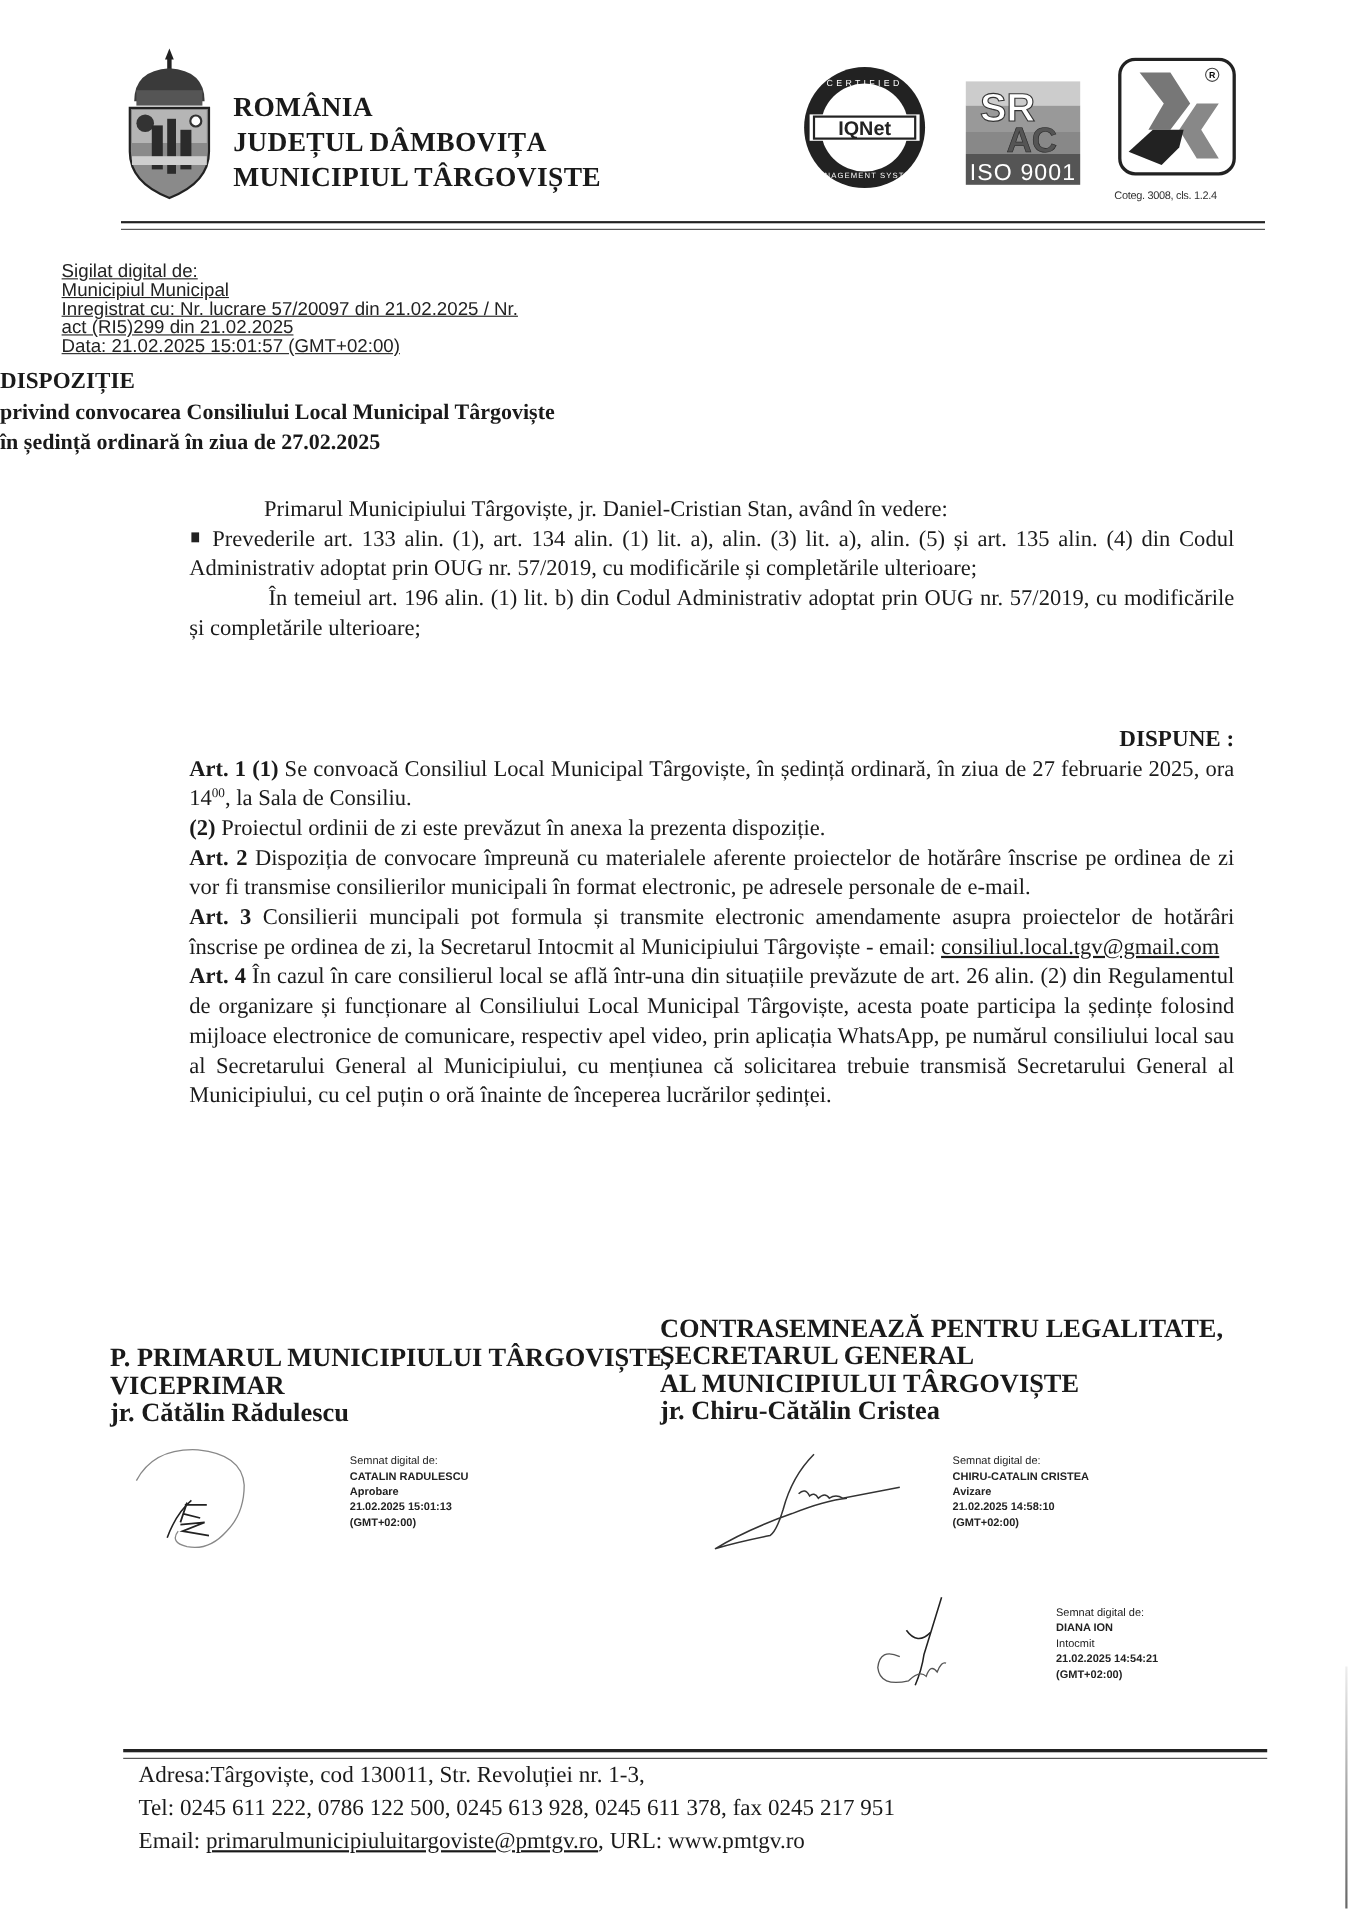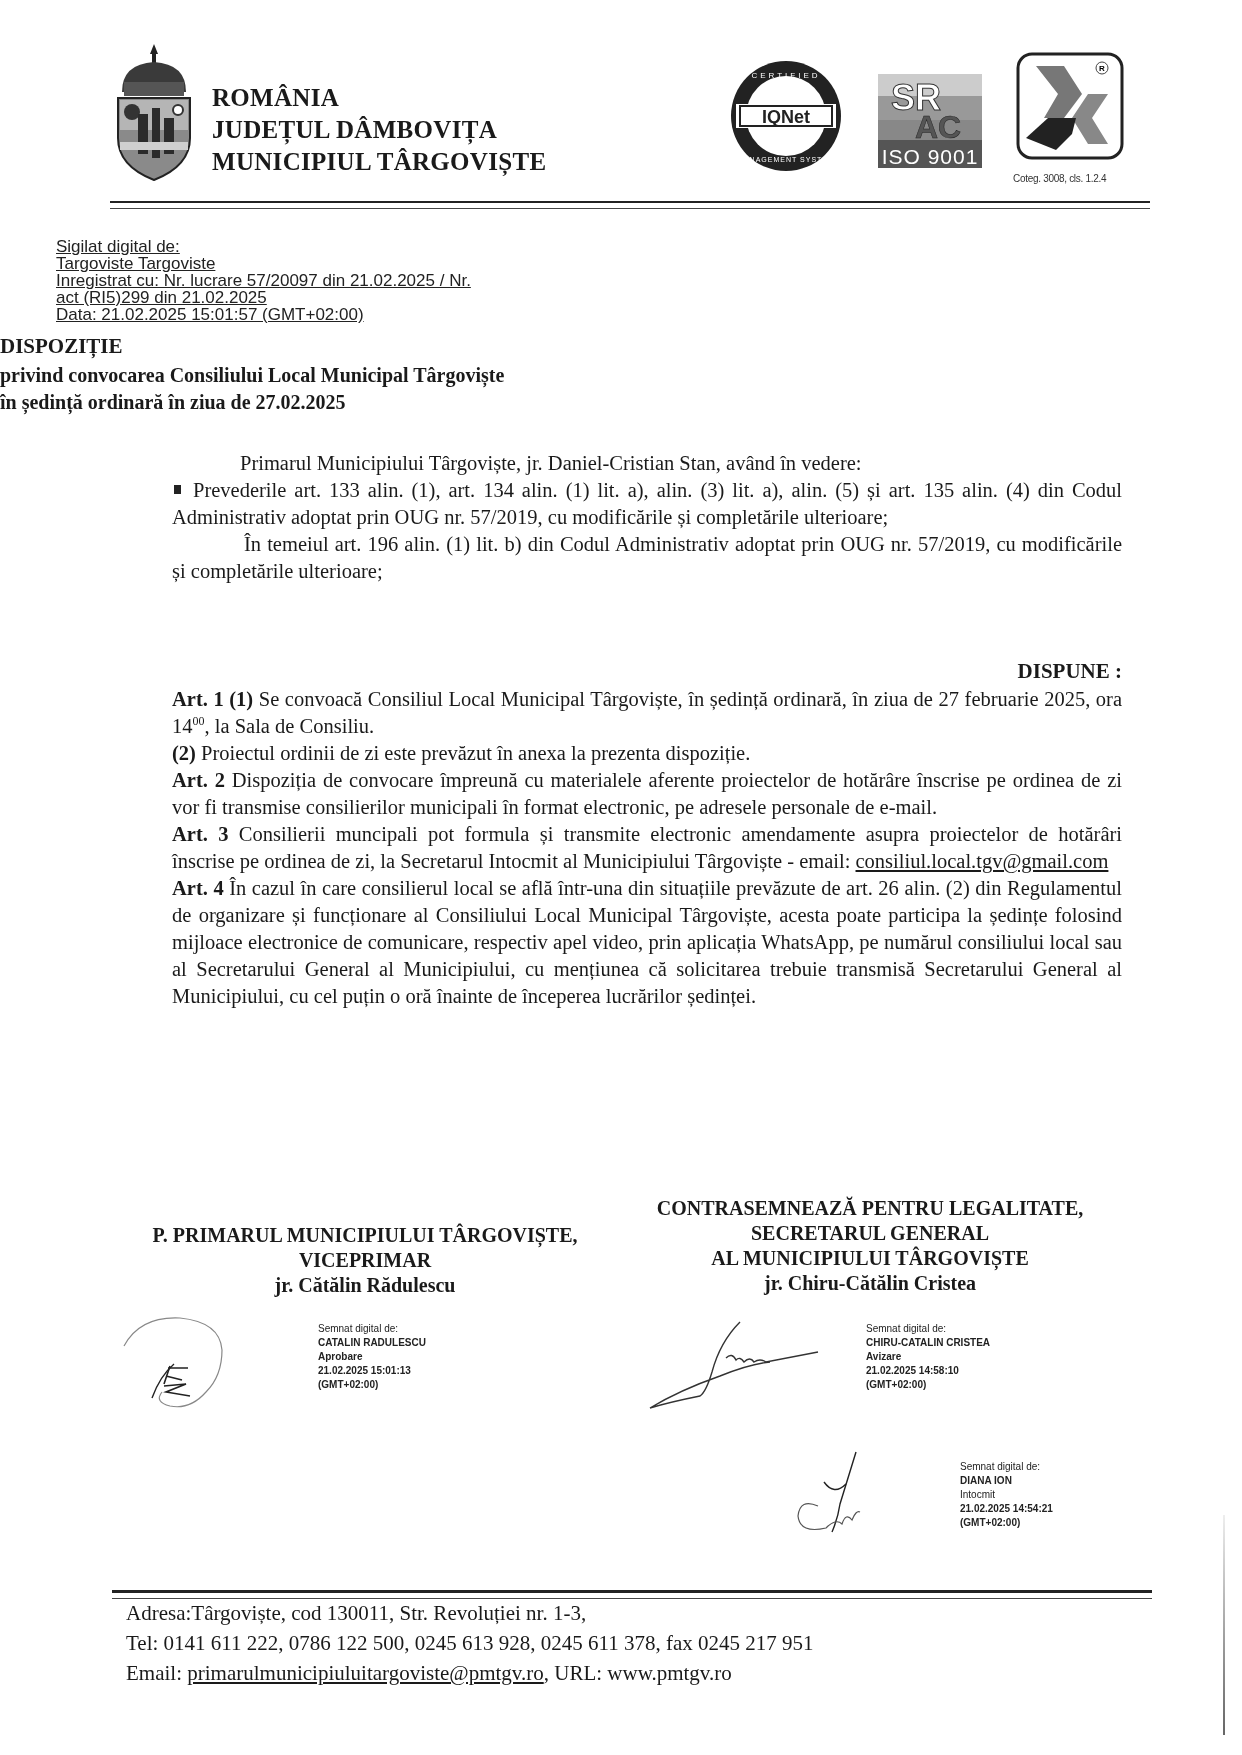--- a/index.html
+++ b/index.html
@@ -26,21 +26,21 @@
   
   .body { left: 172px; width: 950px; font-size: 20.5px; line-height: 27px; text-align: justify; }
   .para-indent { text-indent: 70px; }
   .bold { font-weight: bold; }
   .center { text-align: right; }
   .link { text-decoration: underline; }
   sup { font-size: 12px; line-height: 0; }
   .bullet { display: inline-block; width: 7px; height: 9px; background: #222; margin-right: 12px; vertical-align: 3px; margin-left: 2px; }
 
   
-  .sig-head { font-weight: bold; font-size: 20px; line-height: 25px; text-align: center; }
+  .sig-head { font-weight: bold; font-size: 24px; line-height: 25px; }
   .sig-left { left: 100px; top: 1223px; width: 530px; }
   .sig-right { left: 600px; top: 1196px; width: 540px; }
   .dsig { font-family: "Liberation Sans", sans-serif; font-size: 10px; line-height: 14px; color: #222; }
   .dsig .b { font-weight: bold; }
   .scribble { position: absolute; }
 
   
   .rule-bottom { left: 112px; top: 1590px; width: 1040px; height: 5px; border-top: 3px solid #222; border-bottom: 1px solid #444; }
   .footer { left: 126px; top: 1598px; font-size: 21px; line-height: 30px; }
   .edge-line { left: 1223px; top: 1515px; width: 2px; height: 220px; background: linear-gradient(#eee, #999 60%, #666); }
@@ -100,21 +100,21 @@
     <path d="M20 14 L48 14 L66 42 L48 66 L28 66 L42 42 Z" fill="#777"></path>
     <path d="M72 42 L92 42 L76 66 L92 92 L72 92 L56 66 Z" fill="#888"></path>
     <path d="M10 86 L32 66 L60 66 L56 82 L40 98 Z" fill="#222"></path>
   </svg>
 </div>
 <div class="abs coteg">Coteg. 3008, cls. 1.2.4</div>
 <div class="abs rule-top"></div>
 
 <div class="abs seal">
   <div>Sigilat digital de:</div>
-  <div>Targoviste Targoviste</div>
+  <div>Municipiul Municipal</div>
   <div>Inregistrat cu: Nr. lucrare 57/20097 din 21.02.2025 / Nr.</div>
   <div>act (RI5)299 din 21.02.2025</div>
   <div>Data: 21.02.2025 15:01:57 (GMT+02:00)</div>
 </div>
 
 <div class="abs title-block title-main">DISPOZIȚIE</div>
 <div class="abs title-block title-sub">
   <div>privind convocarea Consiliului Local Municipal Târgoviște</div>
   <div>în ședință ordinară în ziua de 27.02.2025</div>
 </div>
@@ -204,16 +204,16 @@
   <div>Semnat digital de:</div>
   <div class="b">DIANA ION</div>
   <div>Intocmit</div>
   <div class="b">21.02.2025 14:54:21</div>
   <div class="b">(GMT+02:00)</div>
 </div>
 
 <div class="abs rule-bottom"></div>
 <div class="abs footer">
   <div>Adresa:Târgoviște, cod 130011, Str. Revoluției nr. 1-3,</div>
-  <div>Tel: 0141 611 222, 0786 122 500, 0245 613 928, 0245 611 378, fax 0245 217 951</div>
+  <div>Tel: 0245 611 222, 0786 122 500, 0245 613 928, 0245 611 378, fax 0245 217 951</div>
   <div><span>Email: </span><span class="link">primarulmunicipiuluitargoviste@pmtgv.ro</span><span>, URL: </span><span>www.pmtgv.ro</span></div>
 </div>
 <div class="abs edge-line"></div>
 
 </body></html>

